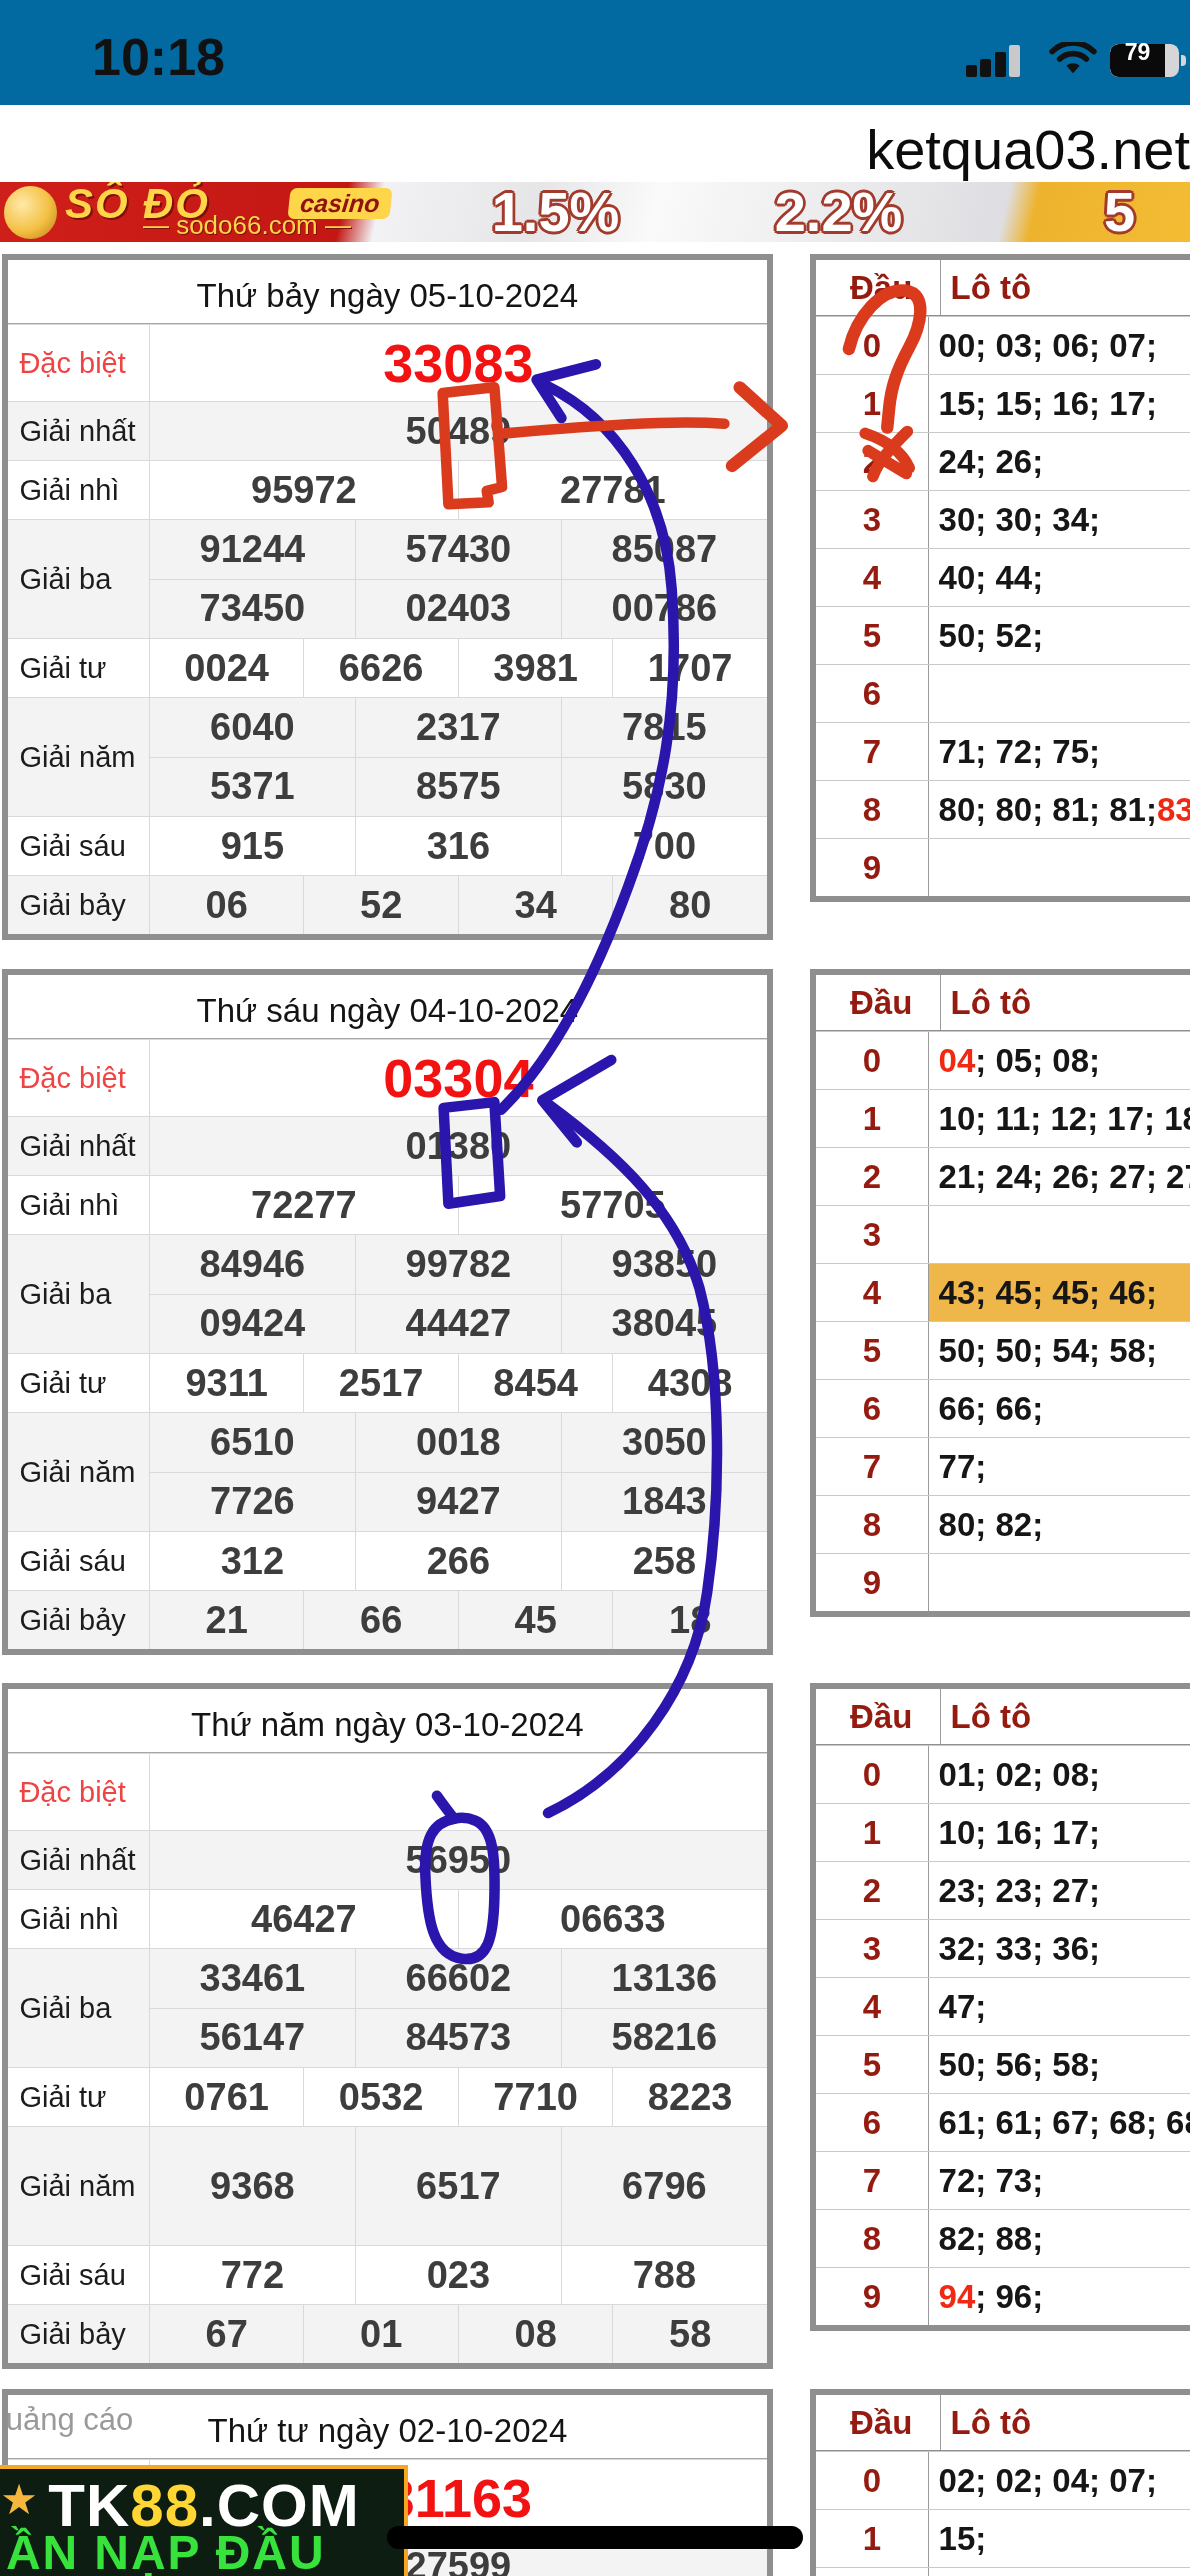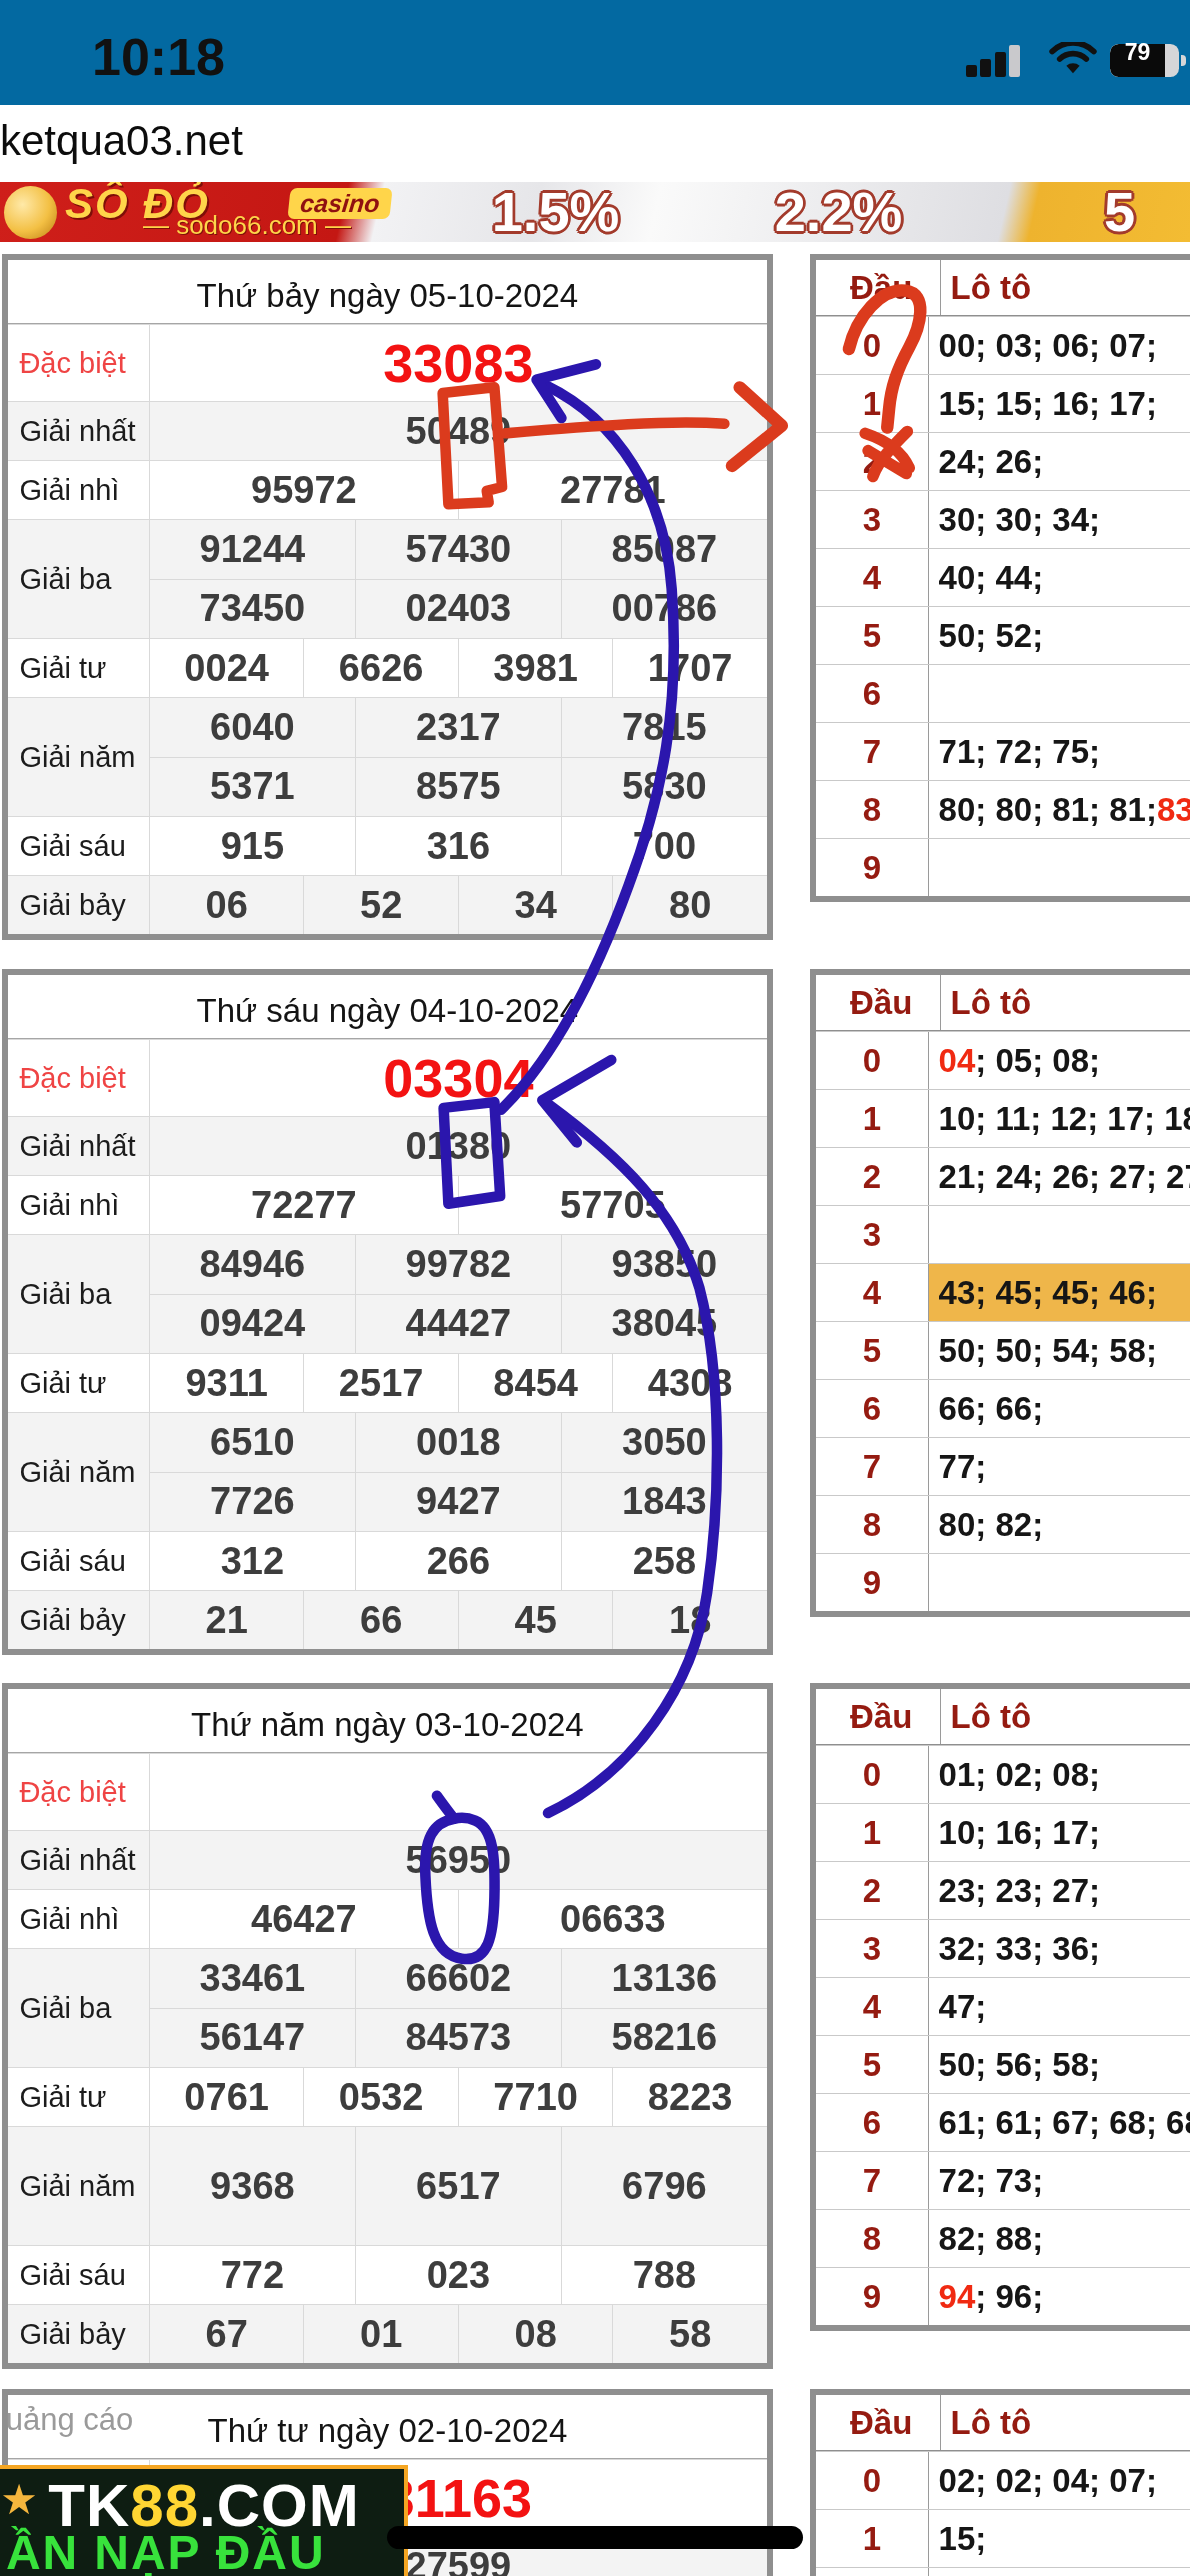--- a/index.html
+++ b/index.html
@@ -14,21 +14,21 @@
   .sig i:nth-child(2){left:14.4px;height:18px;}
   .sig i:nth-child(3){left:29px;height:25px;}
   .sig i:nth-child(4){left:43px;height:32px;background:#c9c9cc;}
   .wifi{position:absolute;left:1048px;top:42px;}
   .batt{position:absolute;left:1110px;top:44px;width:77px;height:33px;}
   .batt .body{position:absolute;left:0;top:0;width:69px;height:33px;border-radius:8.6px;background:#d6d6d8;overflow:hidden;}
   .batt .fill{position:absolute;left:0;top:0;width:55px;height:33px;background:#0a0a0a;border-radius:8.6px 0 0 8.6px;}
   .batt .pct{position:absolute;left:0;top:0;width:55px;height:17px;display:flex;align-items:center;justify-content:center;
              color:#fff;font-size:23px;font-weight:700;}
   .batt .tip{position:absolute;left:71px;top:10.5px;width:4.8px;height:11.5px;background:#d6d6d8;border-radius:0 3.8px 3.8px 0;}
-  .pagetitle{position:absolute;top:117px;left:0;width:1190px;text-align:left;font-size:42px;color:#0c0c0c;}
+  .pagetitle{position:absolute;top:117px;left:0;width:1190px;text-align:right;font-size:56px;color:#0c0c0c;}
   
   .banner{position:absolute;top:182px;left:0;width:1190px;height:60px;overflow:hidden;
     background:linear-gradient(103deg,#cf1f1a 0,#c41713 29%,#f2f2f4 32%,#e6e6e9 45%,#fafafa 55%,#dedee2 84%,#eeb32e 86.5%,#f3bc33 100%);}
   .logo{position:absolute;left:3.8px;top:3.8px;width:53px;height:53px;border-radius:50%;
         background:radial-gradient(circle at 35% 35%,#ffe9a8,#f3c044 55%,#b97a10);}
   .brandtop{position:absolute;left:65px;top:-1.9px;font-size:42px;font-weight:800;font-style:italic;color:#ffd54a;
             text-shadow:1.9px 1.9px 0 #7e0e08;letter-spacing:1.9px;}
   .chip{position:absolute;left:289px;top:5.8px;background:#ffd54a;color:#8f1110;font-size:25px;font-weight:800;
         font-style:italic;padding:1px 11.5px;border-radius:6.7px;transform:skewX(-6deg);}
   .brandbottom{position:absolute;left:25px;top:28px;width:326px;text-align:right;font-size:26px;font-weight:400;color:#ffd54a;

